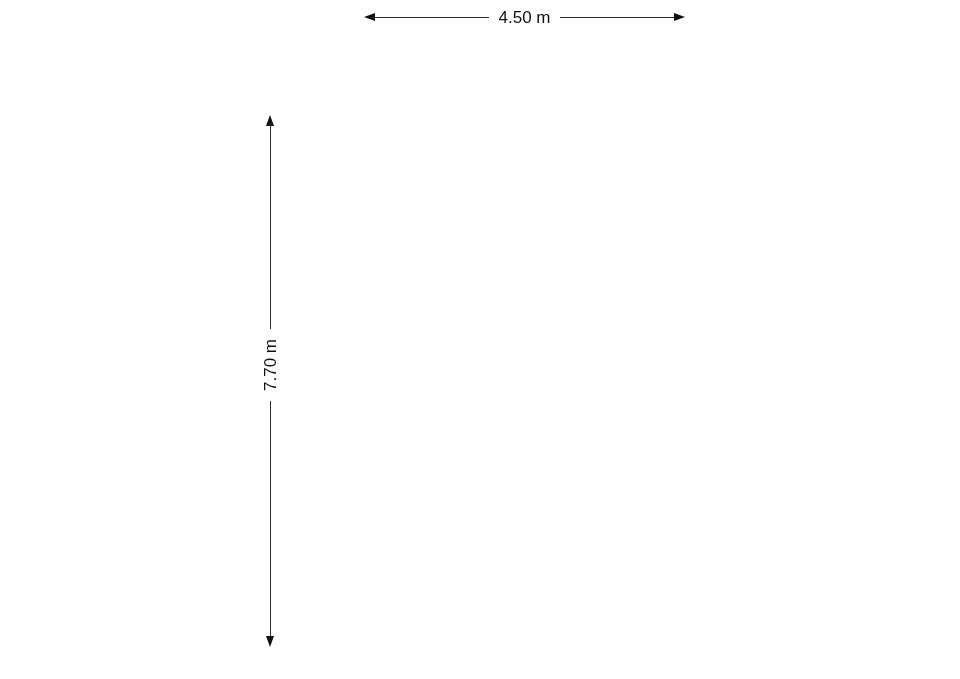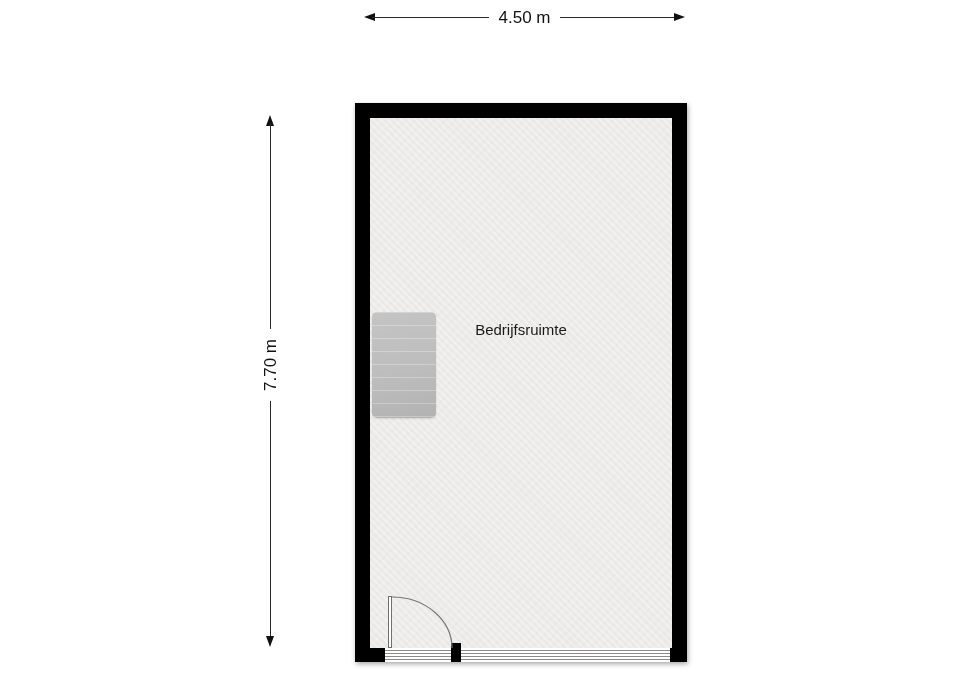--- a/index.html
+++ b/index.html
@@ -92,30 +92,14 @@
     <span class="dim-label">4.50 m</span>
   </div>
 
   <div class="dim" id="dim-left">
     <span class="ah ah-up"></span>
     <div class="line"></div>
     <span class="ah ah-down"></span>
     <span class="dim-label vertical">7.70 m</span>
   </div>
 
-  <div id="plan">
-    <div id="floor"></div>
-
-    <div id="stairs"></div>
-
-    <div id="room-label">Bedrijfsruimte</div>
-
-    <div class="glass-band" id="door-threshold"></div>
-    <div class="glass-band" id="glass-front"></div>
-    <div id="mullion-post"></div>
-
-    <div id="door-leaf"></div>
-    <svg id="door-arc" width="332" height="559" viewBox="0 0 332 559">
-      <path d="M 37 494 A 60 51 0 0 1 97 545" fill="none" stroke="#777777" stroke-width="1.2"></path>
-    </svg>
-  </div>
 
 </div>
 
 </body></html>

